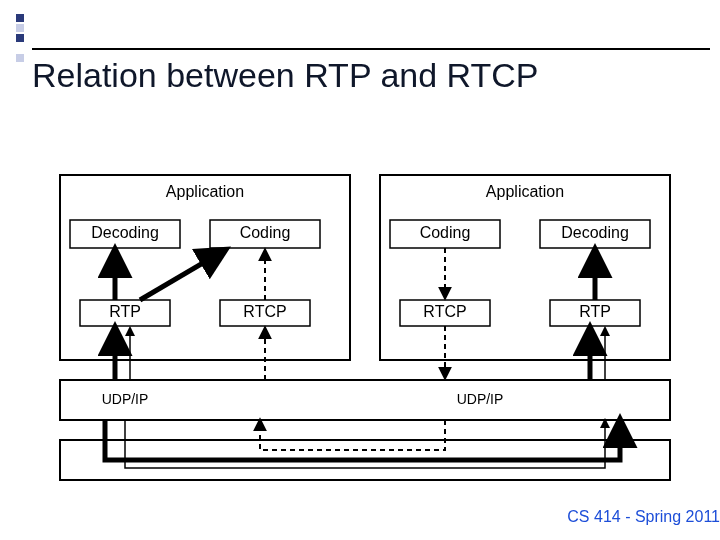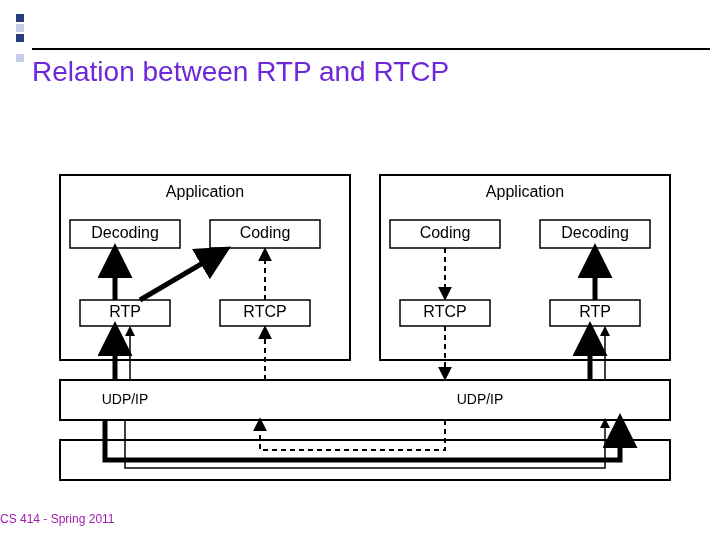--- a/index.html
+++ b/index.html
@@ -30,47 +30,47 @@
     position: absolute;
     left: 32px;
     top: 48px;
     right: 10px;
     border-bottom: 2px solid #000;
   }
   h1.title {
     position: absolute;
     left: 32px;
     top: 56px;
-    font-size: 28px;
+    font-size: 34px;
     font-weight: 400;
     margin: 0;
-    color: #6d28d9;
+    color: #0f172a;
   }
   svg.diagram {
     position: absolute;
     left: 0;
     top: 0;
   }
   .box-label {
     font-size: 16px;
     font-family: Arial, sans-serif;
     fill: #000;
     text-anchor: middle;
     dominant-baseline: middle;
   }
   .small-label {
     font-size: 14px;
   }
   .footer {
     position: absolute;
     width: 100%;
-    text-align: left;
+    text-align: right;
     bottom: 14px;
-    font-size: 12px;
-    color: #a21caf;
+    font-size: 16px;
+    color: #1d4ed8;
   }
 </style>
 </head>
 <body>
 
 <div class="bullet-bar">
   <div class="sq"></div>
     <div class="sq light"></div>
     <div class="sq"></div>
     <div class="sq blank"></div>

